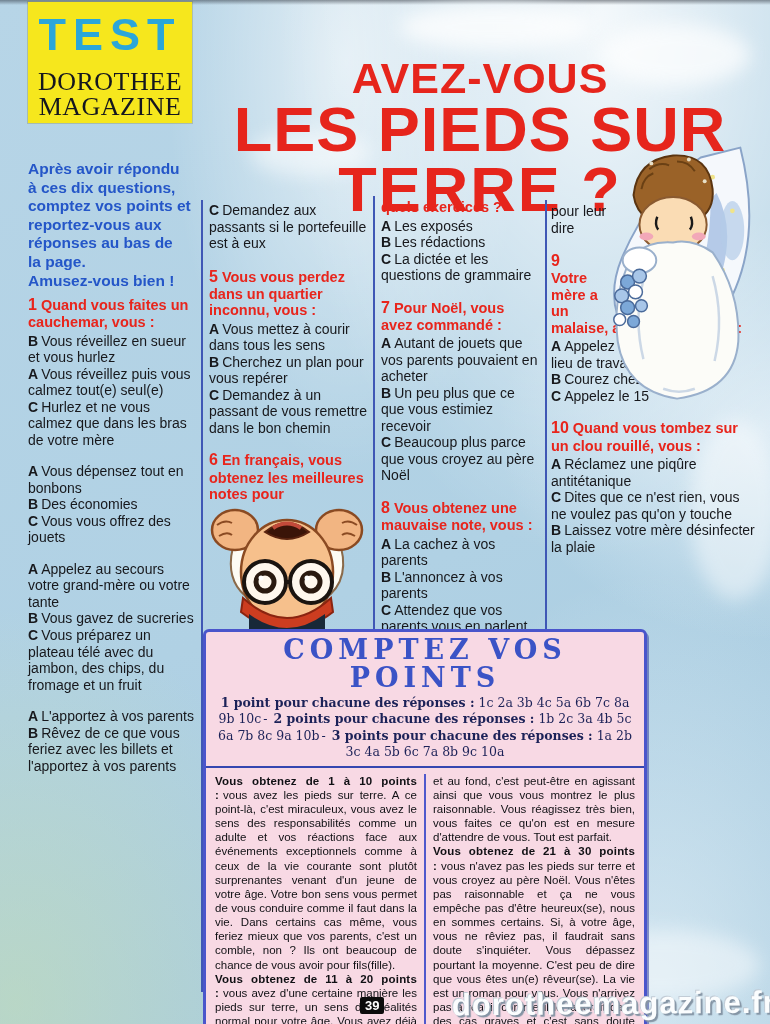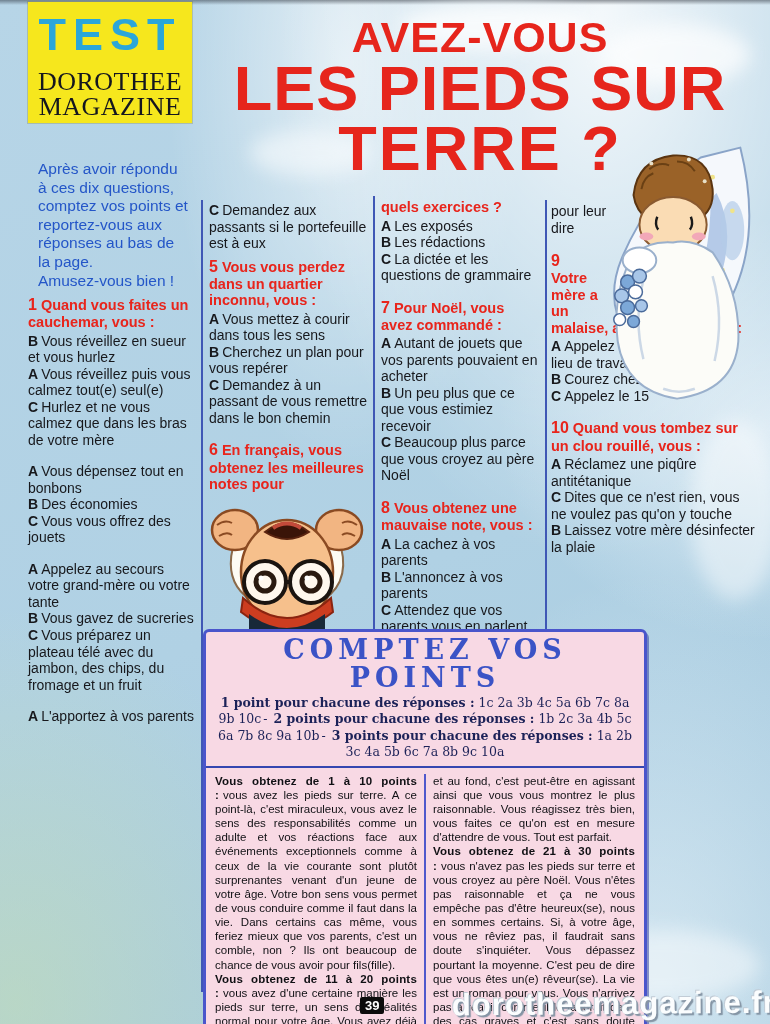--- a/index.html
+++ b/index.html
@@ -19,39 +19,39 @@
   .cloud{position:absolute;background:#fff;border-radius:50%;filter:blur(9px);}
 
   
   .test-box{position:absolute;left:28px;top:2px;width:164px;height:121px;
     background:#f6e71d;text-align:center;box-shadow:0 0 0 1px rgba(120,110,20,.25);}
   .kicker{margin-top:10px;font-size:45px;font-weight:bold;color:#2ba6d9;letter-spacing:7px;line-height:1;}
   .brand{margin-top:12px;font-size:26px;color:#14161f;letter-spacing:.5px;line-height:.98;font-family:Liberation Serif, serif;}
 
   
   .title{position:absolute;left:195px;top:16px;width:570px;text-align:center;color:#e6251c;font-weight:bold;}
-  .title .t1{font-size:43px;line-height:1;letter-spacing:1px;}
+  .title .t1{font-size:43px;line-height:1;letter-spacing:1px;margin-top:41px;}
   .title .t2{font-size:63px;line-height:.95;letter-spacing:1px;}
   .title .t3{font-size:63px;line-height:.95;letter-spacing:2px;}
 
-  .intro{position:absolute;left:38px;top:160px;width:174px;color:#2456c8;
-    font-weight:normal;font-size:15.5px;line-height:1.2;white-space:pre-line;}
+  .intro{position:absolute;left:28px;top:160px;width:174px;color:#2456c8;
+    font-weight:bold;font-size:15.5px;line-height:1.2;white-space:pre-line;}
 
   
   .qcol{position:absolute;font-size:14px;line-height:1.18;color:#17181c;}
   .col1{left:28px;top:296px;width:168px;}
   .col2{left:209px;top:202px;width:158px;}
   .col3{left:381px;top:199px;width:158px;}
   .col4{left:551px;top:203px;width:204px;}
   .q{margin-bottom:15px;}
   .q-title{color:#e8251c;font-weight:bold;font-size:14.5px;line-height:1.14;margin-bottom:2px;}
   .q-num{font-size:16px;margin-right:4px;}
   .ans b{margin-right:3px;}
   .narrow{display:block;width:58px;}
-  .mb6{margin-bottom:16px;} .mb14{margin-bottom:6px;}
+  .mb6{margin-bottom:16px;} .mb14{margin-bottom:16px;}
 
   .vline{position:absolute;width:2px;background:#3f57b5;}
   .v1{left:201px;top:200px;height:792px;}
   .v2{left:373px;top:196px;height:434px;}
   .v3{left:545px;top:200px;height:430px;}
 
   
   .boy-ill{position:absolute;left:203px;top:492px;width:168px;height:140px;}
   .bride-ill{position:absolute;left:594px;top:140px;width:170px;height:284px;}
 
@@ -127,20 +127,21 @@
       <div class="ans"><b>B</b><span>Des économies</span></div>
       <div class="ans"><b>C</b><span>Vous vous offrez des jouets</span></div>
     </div>
     <div class="q">
       <div class="ans"><b>A</b><span>Appelez au secours votre grand-mère ou votre tante</span></div>
       <div class="ans"><b>B</b><span>Vous gavez de sucreries</span></div>
       <div class="ans"><b>C</b><span>Vous préparez un plateau télé avec du jambon, des chips, du fromage et un fruit</span></div>
     </div>
     <div class="q">
       <div class="ans"><b>A</b><span>L'apportez à vos parents</span></div>
+      <div class="ans"><b>B</b><span>Rêvez de ce que vous feriez avec les billets et l'apportez à vos parents</span></div>
     </div>
   </div>
 
   <div class="qcol col2">
     <div class="ans mb14"><b>C</b><span>Demandez aux passants si le portefeuille est à eux</span></div>
     <div class="q">
       <div class="q-title"><span class="q-num">5</span><span>Vous vous perdez dans un quartier inconnu, vous :</span></div>
       <div class="ans"><b>A</b><span>Vous mettez à courir dans tous les sens</span></div>
       <div class="ans"><b>B</b><span>Cherchez un plan pour vous repérer</span></div>
       <div class="ans"><b>C</b><span>Demandez à un passant de vous remettre dans le bon chemin</span></div>

